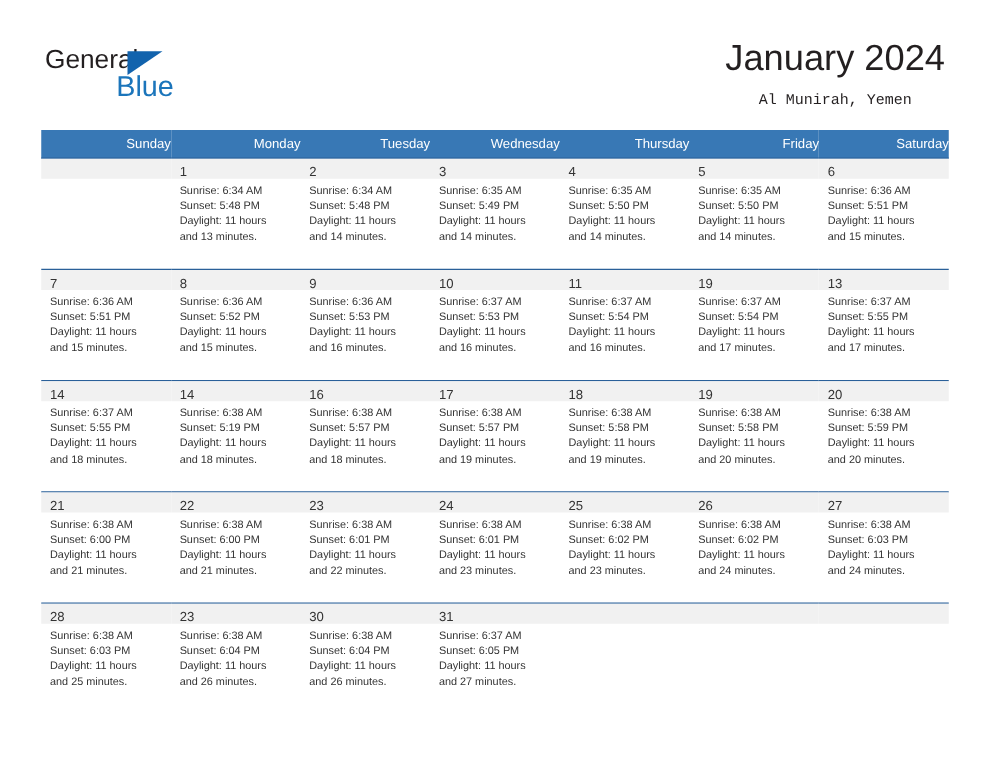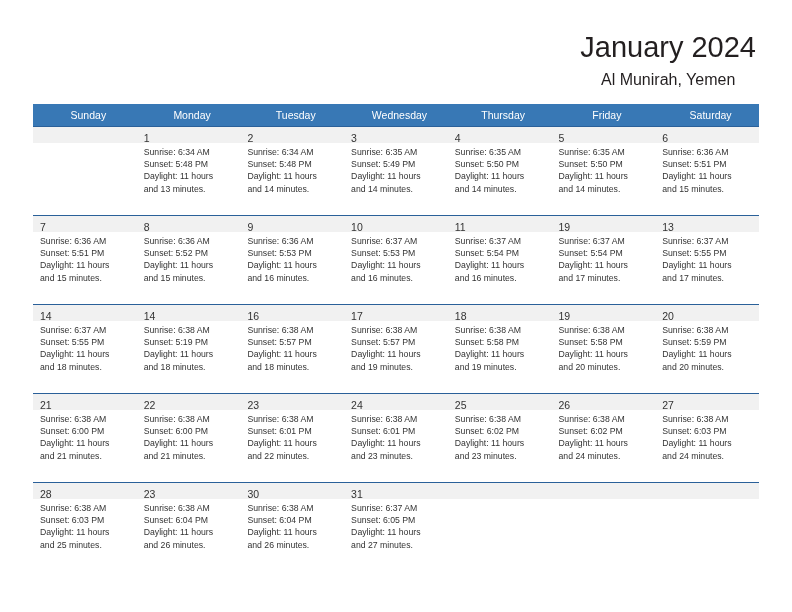--- a/index.html
+++ b/index.html
@@ -70,42 +70,42 @@
   }
   .cal-title {
     font-size: 29px;
     color: #231f20;
     line-height: 34px;
     font-weight: normal;
     margin: 0;
     font-family: "Liberation Sans", sans-serif;
   }
   .cal-subtitle {
-    font-size: 16px;
+    font-size: 12px;
     color: #231f20;
     line-height: 20px;
     margin: 6px 0 0 0;
-    font-family: Liberation Sans, sans-serif;
+    font-family: Liberation Mono, monospace;
   }
 
   
   .calendar {
     position: absolute;
     left: 33px;
     top: 104px;
     width: 726px;
     border-collapse: collapse;
     table-layout: fixed;
   }
   .calendar th {
     background: #3878b5;
     color: #ffffff;
     font-size: 10.5px;
     font-weight: normal;
-    text-align: center;
+    text-align: right;
     padding: 5px 0 5px 7px;
     height: 11px;
     border: none;
     font-family: "Liberation Sans", sans-serif;
   }
   .calendar td {
     width: 103.71px;
     padding: 0;
     vertical-align: top;
     border-top: 1px solid #2a6099;
@@ -141,20 +141,25 @@
     background: #f1f1f1;
   }
 </style>
 </head>
 <body>
 
 <div class="page">
 
   <div class="header">
 
+    <div class="logo">
+      <span class="logo-general">General</span>
+      <span class="logo-triangle"></span>
+      <span class="logo-blue">Blue</span>
+    </div>
 
     <div class="title-block">
       <h1 class="cal-title">January 2024</h1>
       <div class="cal-subtitle">Al Munirah, Yemen</div>
     </div>
 
   </div>
 
   <table class="calendar">
     <thead>

